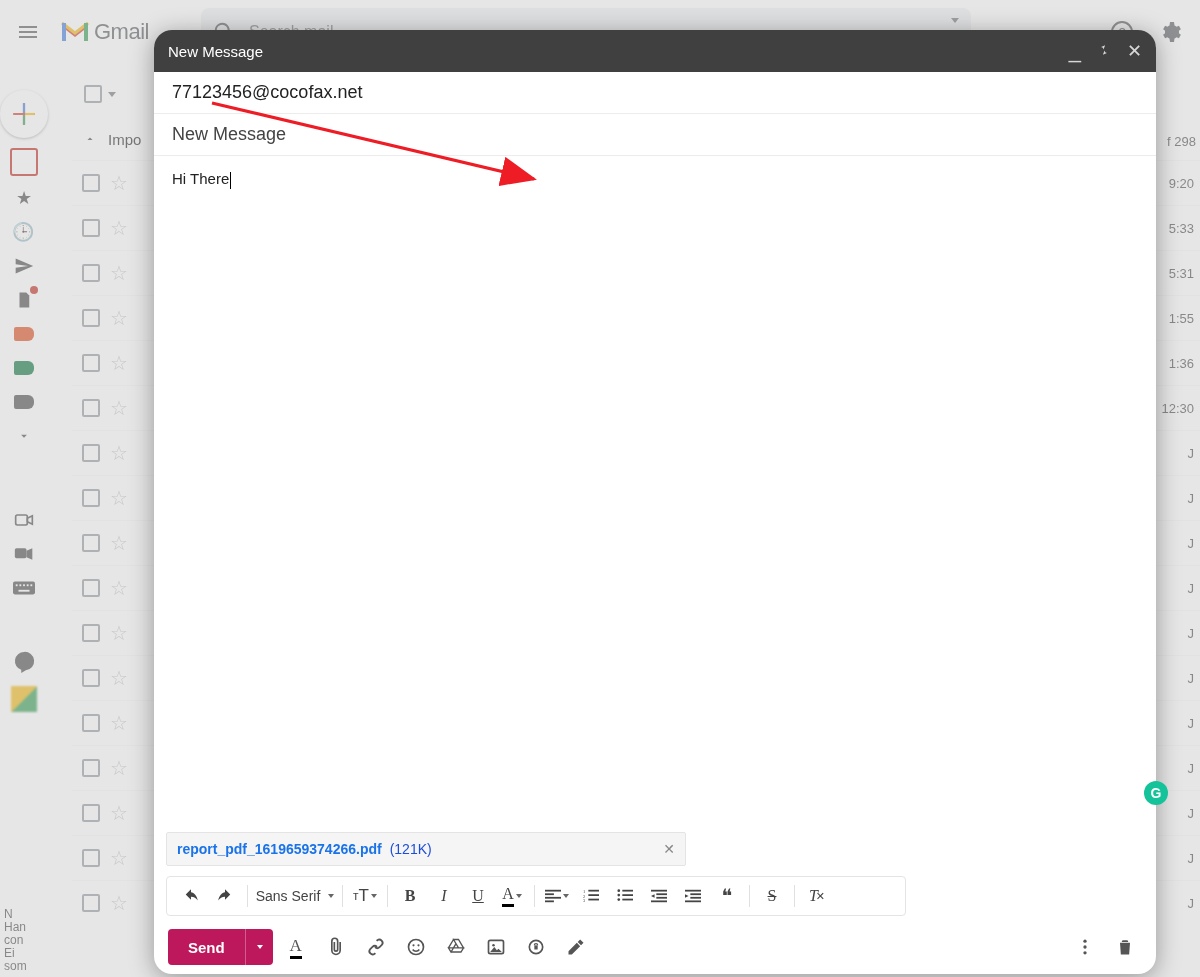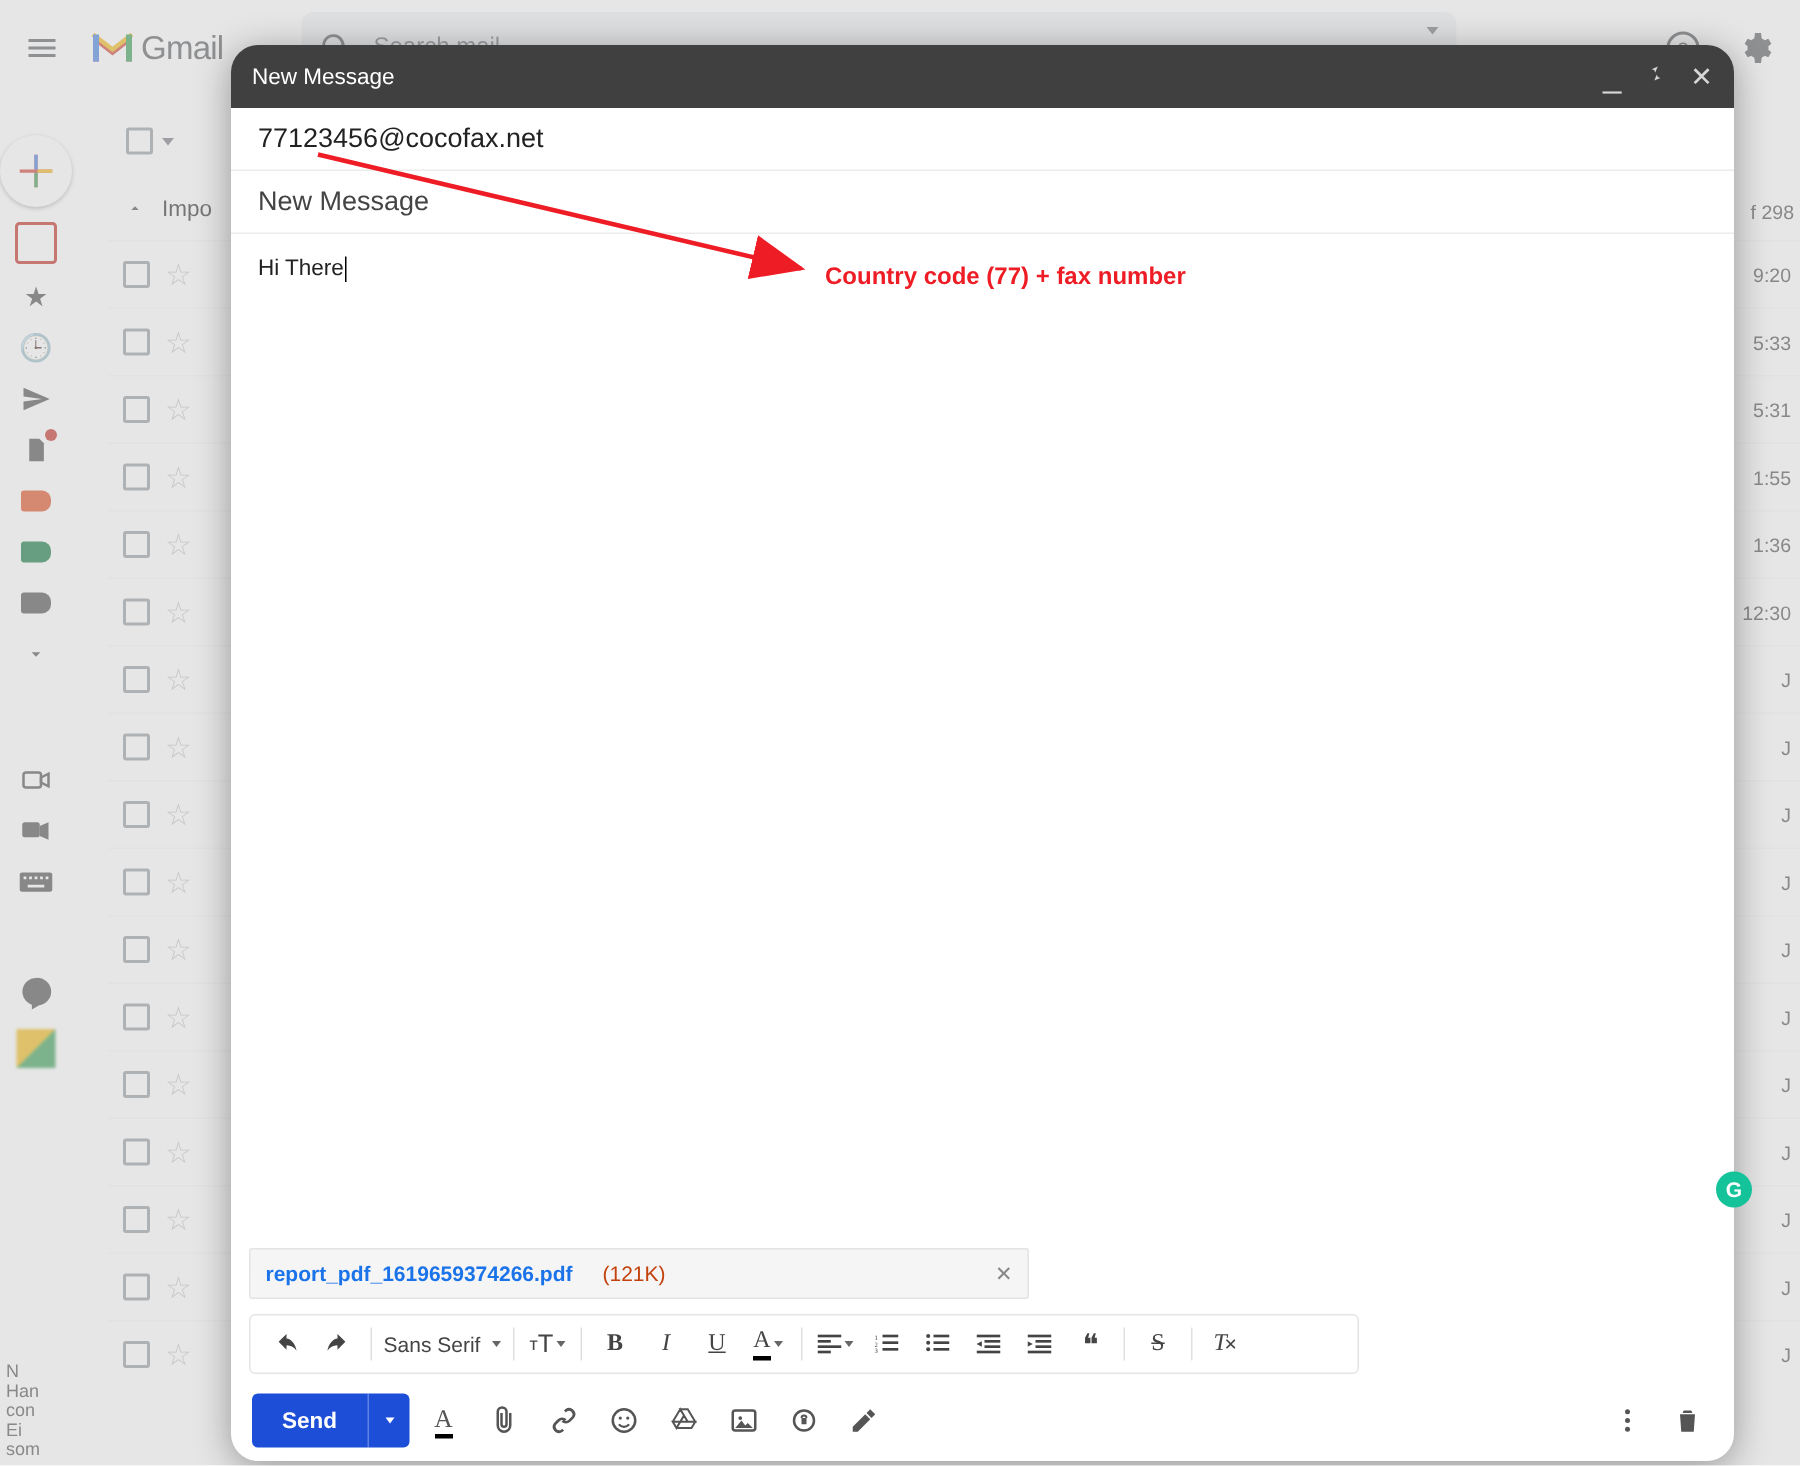--- a/index.html
+++ b/index.html
@@ -119,39 +119,39 @@
   .annotation-text{position:absolute;left:550px;top:174px;z-index:30;color:#ee1c25;font-weight:700;font-size:16px;line-height:22px;max-width:340px;}
 
   
   .attachment-bar{margin:0 12px 10px;}
   .attachment-chip{
     background:#f5f5f5;border:1px solid #e4e4e4;height:34px;
     display:flex;align-items:center;padding:0 10px;font-size:14px;
     width:520px;border-radius:2px;
   }
   .att-name{color:#1a73e8;font-weight:700;}
-  .att-size{color:#c2410c;margin-left:20px;}
+  .att-size{color:#1d4ed8;margin-left:8px;}
   .att-x{margin-left:auto;color:#888;cursor:pointer;}
 
   
   .fmt-bar{
     margin:0 12px 8px;border:1px solid #e4e4e4;background:#fff;
     height:40px;display:flex;align-items:center;padding:4px 8px;gap:2px;
     width:740px;border-radius:4px;
   }
   .fmt-btn{min-width:32px;height:32px;display:flex;align-items:center;justify-content:center;color:#444;font-size:16px;cursor:pointer;border-radius:3px;font-family:'Times New Roman',serif;}
   .fmt-sep{width:1px;height:22px;background:#e0e0e0;margin:0 4px;}
   .fmt-dd{width:0;height:0;border-left:3px solid transparent;border-right:3px solid transparent;border-top:4px solid #666;margin-left:2px;}
 
   
   .send-row{
     height:50px;display:flex;align-items:center;padding:0 14px 4px;gap:6px;
   }
   .send-btn{
-    height:36px;display:flex;align-items:center;background:#1d4ed8;color:#fff;
+    height:36px;display:flex;align-items:center;background:#be185d;color:#fff;
     border-radius:4px;overflow:hidden;cursor:pointer;font-weight:600;font-size:15px;
   }
   .send-main{padding:0 20px;display:flex;align-items:center;height:100%;}
   .send-split{width:28px;height:100%;display:flex;align-items:center;justify-content:center;border-left:1px solid rgba(255,255,255,0.3);}
   .send-split .dd{border-top-color:#fff;}
   .row-icon{width:34px;height:34px;display:flex;align-items:center;justify-content:center;color:#555;cursor:pointer;border-radius:50%;}
   .row-icon svg{width:20px;height:20px;fill:#555;}
   .spacer{flex:1;}
   .grammarly{
     position:absolute;right:32px;bottom:172px;width:24px;height:24px;
@@ -578,14 +578,13 @@
 
 <svg class="annotation-arrow" width="340" height="96">
   <defs>
       <marker id="ah" markerWidth="12" markerHeight="10" refX="11" refY="5" orient="auto">
         <path d="M0 0L12 5L0 10z" fill="#ee1c25"></path>
       </marker>
     </defs>
   <line x1="2" y1="4" x2="324" y2="80" stroke="#ee1c25" stroke-width="3" marker-end="url(#ah)"></line>
 </svg>
 <div class="annotation-text">
-  <div>Country code (77) + fax number</div>
 </div>
 
 </body></html>

